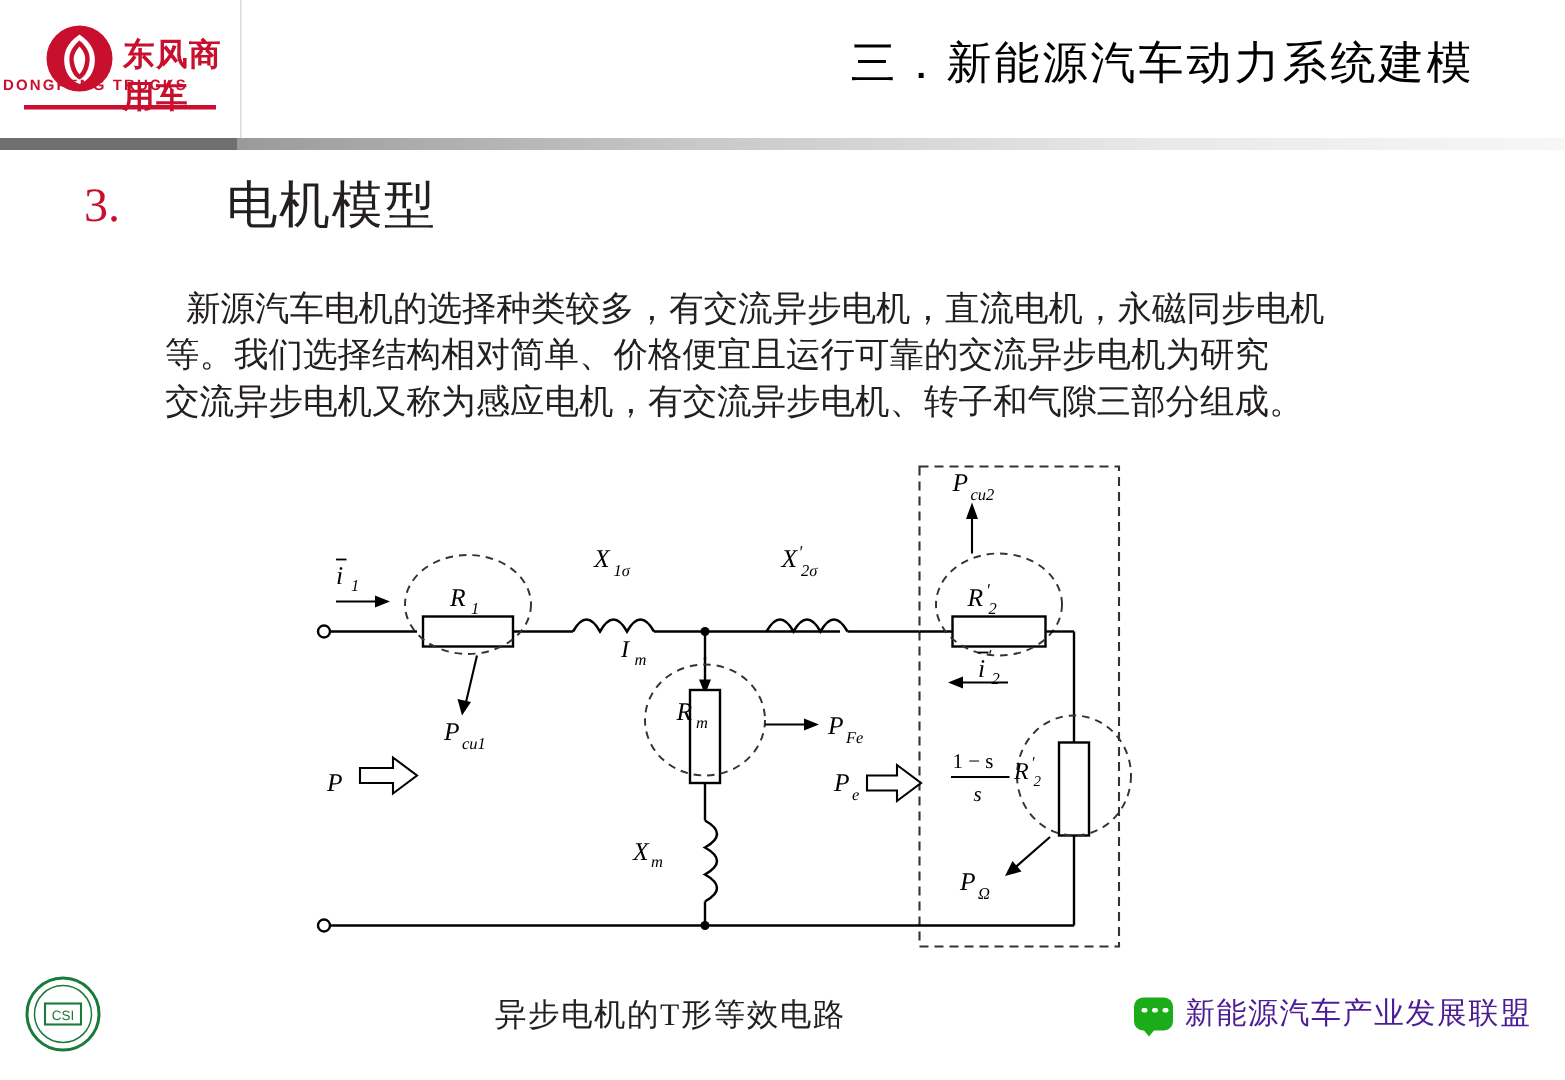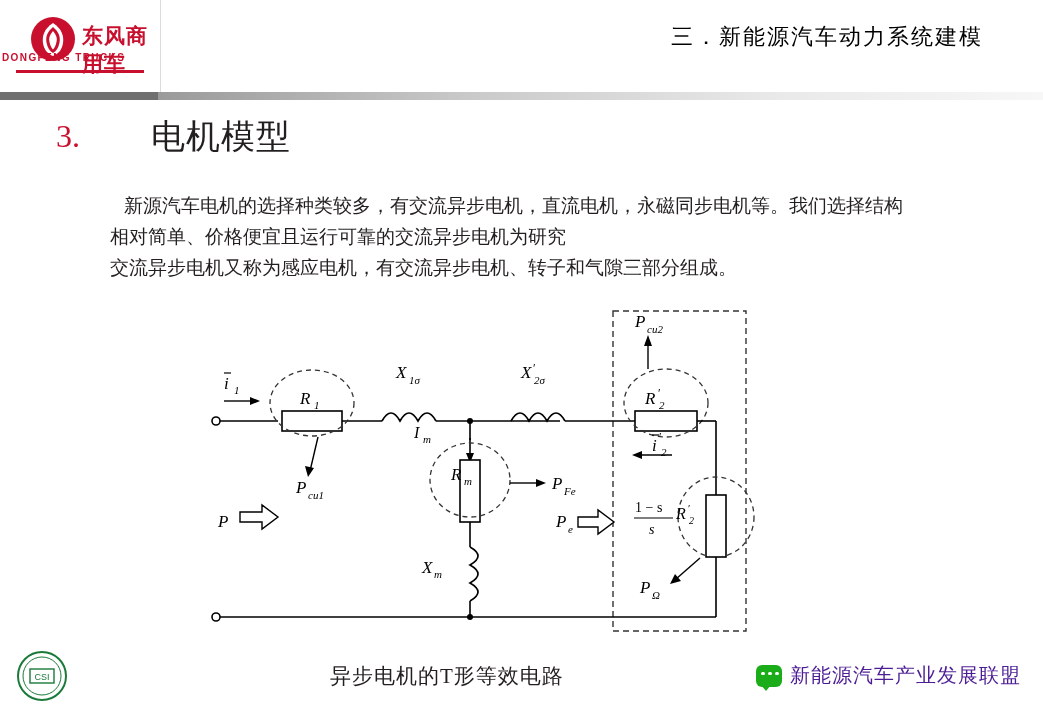--- a/index.html
+++ b/index.html
@@ -56,21 +56,21 @@
   .logo-underline {
     position: absolute;
     top: 70px; left: 16px;
     width: 128px; height: 3px;
     background: #c8102e;
   }
   .header-title {
     position: absolute;
     top: 22px;
     right: 60px;
-    font-size: 22px;
+    font-size: 30px;
     color: #000000;
     letter-spacing: 2px;
     font-family: Liberation Serif, serif;
     white-space: nowrap;
   }
   .header-rule {
     position: absolute;
     top: 92px;
     left: 158px;
     width: 885px;
@@ -105,21 +105,21 @@
     letter-spacing: 1px;
     margin-left: 47px;
   }
 
   
   .body-text {
     position: absolute;
     top: 190px;
     left: 110px;
     width: 800px;
-    font-size: 19px;
+    font-size: 23px;
     line-height: 31px;
     color: #231f20;
     font-family: "Liberation Serif", serif;
   }
   .body-text p { margin: 0; }
   .indent { text-indent: 14px; }
 
   
   .diagram {
     position: absolute;

